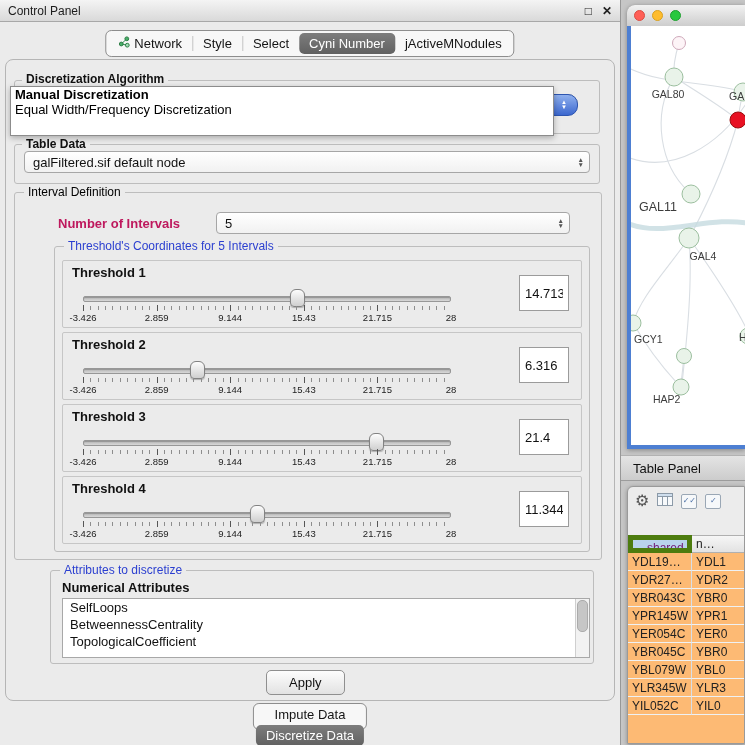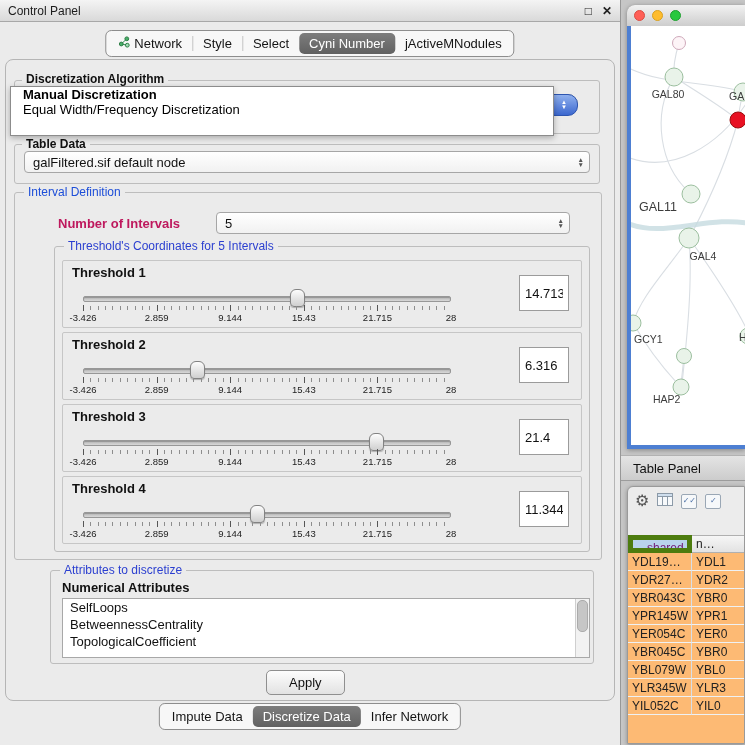--- a/index.html
+++ b/index.html
@@ -13,45 +13,45 @@
   .control-panel{position:absolute;left:0;top:0;width:620px;height:745px;background:#ebebeb;border-right:1px solid #979797;}
   .titlebar{position:absolute;left:0;top:0;width:620px;height:22px;
     background:linear-gradient(#f4f4f4,#d9d9d9);border-bottom:1px solid #a8a8a8;
     display:flex;align-items:center;padding:0 8px;box-sizing:border-box;font-size:12px;color:#1c1c1c;}
   .titlebar .win-title{flex:1;}
   .titlebar .win-btn{margin-left:10px;font-size:12px;color:#222;cursor:default;font-weight:bold;}
   
   .tabstrip{position:absolute;left:50%;transform:translateX(-50%);display:inline-flex;align-items:center;
     height:25px;background:#f7f7f7;border:1px solid #8d8d8d;border-radius:6px;padding:0 2px;white-space:nowrap;}
   .tabstrip.top{top:30px;}
-  .tabstrip.bottom{top:703px;}
+  .tabstrip.bottom{top:703px;flex-direction:column;}
   .tab{font-size:13px;color:#141414;padding:0 10px;height:21px;line-height:21px;display:flex;align-items:center;gap:4px;border-radius:5px;}
   .tab.active{background:linear-gradient(#7d7d7d,#616161);color:#fff;}
   .tabsep{width:1px;height:15px;background:#c3c3c3;}
   
   .content-frame{position:absolute;left:5px;top:59px;width:608px;height:640px;border:1px solid #b5b5b5;border-radius:8px;}
   
   .group{position:absolute;border:1px solid #bdbdbd;border-radius:3px;}
   .group-label{position:absolute;background:#ebebeb;padding:0 4px;font-size:12px;z-index:1;white-space:nowrap;}
   .lbl-bold{font-weight:bold;color:#111;}
-  .lbl-green{color:#1d4ed8;}
+  .lbl-green{color:#000000;}
   .lbl-blue{color:#2b3fd0;}
   
   .combo{position:absolute;background:linear-gradient(#ffffff,#f1f1f1);border:1px solid #a6a6a6;border-radius:4px;
     font-size:13px;color:#111;display:flex;align-items:center;padding:0 22px 0 8px;box-sizing:border-box;}
   .combo .spin{position:absolute;right:5px;top:50%;transform:translateY(-50%);display:flex;flex-direction:column;align-items:center;font-size:6.5px;line-height:5px;color:#555;}
   
   .algo-combo{left:22px;top:94px;width:556px;height:20px;border-radius:4px 10px 10px 4px;padding:0 30px 0 8px;}
   .combo-cap{position:absolute;right:-1px;top:-1px;width:26px;height:20px;border:1px solid #2d55b0;border-radius:0 10px 10px 0;
     background:linear-gradient(#8fb0ee,#3c68cf);display:flex;flex-direction:column;align-items:center;justify-content:center;color:#fff;font-size:6px;line-height:5px;}
   
   .algo-popup{position:absolute;left:10px;top:86px;width:542px;height:48px;background:#fff;border:1px solid #8c8c8c;
     box-shadow:0 2px 6px rgba(0,0,0,.28);z-index:10;}
   .popup-prompt{text-align:center;color:#b5b5b5;font-size:13px;line-height:16px;}
-  .popup-opt{font-size:13px;line-height:15px;padding-left:12px;color:#000;}
+  .popup-opt{font-size:13px;line-height:15px;padding-left:4px;color:#000;}
   .popup-opt.bold{font-weight:bold;}
   
   .t-box{position:absolute;left:62px;width:518px;height:66px;border:1px solid #c6c6c6;border-radius:2px;}
   .t-name{position:absolute;top:4px;left:9px;font-size:13px;font-weight:bold;color:#111;}
   .slider{position:absolute;left:18px;top:26px;width:372px;height:38px;}
   .track{position:absolute;top:9px;left:2px;right:2px;height:4px;background:linear-gradient(#b6b6b6,#d8d8d8);
     border:1px solid #979797;border-radius:2px;box-shadow:inset 0 1px 1px rgba(0,0,0,.2);}
   .thumb{position:absolute;top:2px;width:13px;height:16px;background:linear-gradient(#fdfdfd,#cfcfcf);
     border:1px solid #828282;border-radius:6px 6px 4px 4px;box-shadow:0 1px 1px rgba(0,0,0,.25);}
   .ticks{position:absolute;top:18px;left:2px;right:2px;height:6px;}

